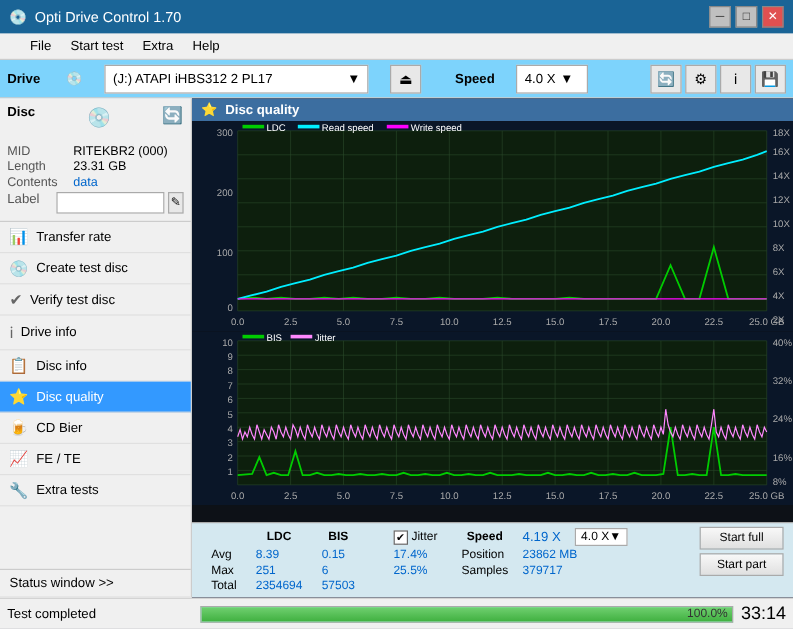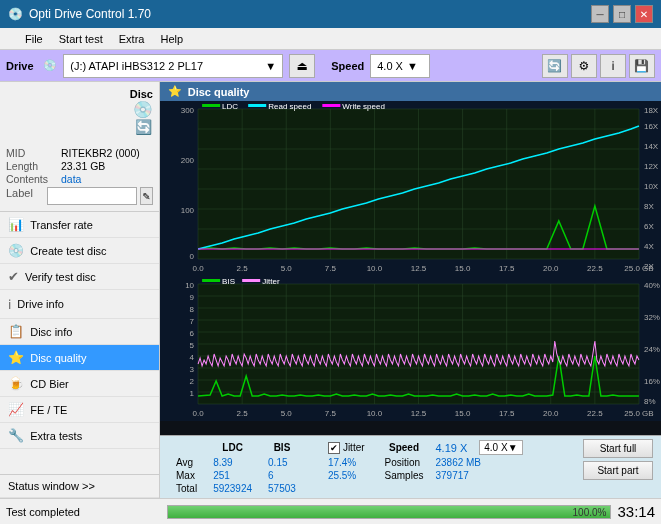--- a/index.html
+++ b/index.html
@@ -36,26 +36,26 @@
       display: flex;
       align-items: center;
       padding: 0 17px;
       border-bottom: 1px solid #ccc;
       font-size: 11px;
     }
     .menu-item { padding: 2px 8px; cursor: pointer; }
 
     
     .drive-toolbar {
-      background: #c4b5fd;
+      background: #7dd3fc;
       height: 32px;
       display: flex;
       align-items: center;
       padding: 2px 6px;
-      gap: 6px;
+      gap: 18px;
       border-bottom: 1px solid #ccc;
     }
     .drive-label { font-weight: bold; font-size: 11px; margin-right: 4px; }
     .drive-select {
       display: flex; align-items: center;
       border: 1px solid #aaa;
       background: white;
       padding: 2px 6px;
       width: 220px;
       height: 24px;
@@ -94,21 +94,21 @@
       width: 160px;
       background: #f0f0f0;
       border-right: 1px solid #ccc;
       display: flex;
       flex-direction: column;
     }
     .disc-panel {
       padding: 6px;
       border-bottom: 1px solid #ccc;
     }
-    .disc-header { display: flex; align-items: flex-end; justify-content: space-between; margin-bottom: 12px; flex-direction: column; }
+    .disc-header { display: flex; align-items: flex-start; justify-content: space-between; margin-bottom: 12px; }
     .disc-title { font-weight: bold; font-size: 11px; }
     .disc-icon { font-size: 16px; }
     .disc-info-row { display: flex; align-items: center; margin: 1px 0; font-size: 10.5px; }
     .disc-info-label { width: 55px; color: #555; }
     .disc-info-value { color: #000; }
     .disc-info-value.blue { color: #0066cc; }
     .label-row { display: flex; gap: 3px; margin-top: 2px; }
     .label-input { border: 1px solid #aaa; width: 90px; height: 18px; font-size: 10px; padding: 1px 3px; }
     .label-btn { width: 18px; height: 18px; background: #e8e8e8; border: 1px solid #aaa; cursor: pointer; font-size: 10px; display: flex; align-items: center; justify-content: center; }
 
@@ -538,21 +538,21 @@
             <td>Max</td>
             <td class="blue-val">251</td>
             <td class="blue-val">6</td>
             <td></td>
             <td class="blue-val">25.5%</td>
             <td style="padding-left:12px;">Samples</td>
             <td colspan="2" class="blue-val" style="padding-left:4px;">379717</td>
           </tr>
           <tr>
             <td>Total</td>
-            <td class="blue-val">5923924</td>
+            <td class="blue-val">2354694</td>
             <td class="blue-val">57503</td>
             <td></td>
             <td></td>
             <td></td>
             <td></td>
           </tr>
         </tbody>
           </table>
       </div>
       <div class="start-buttons">

